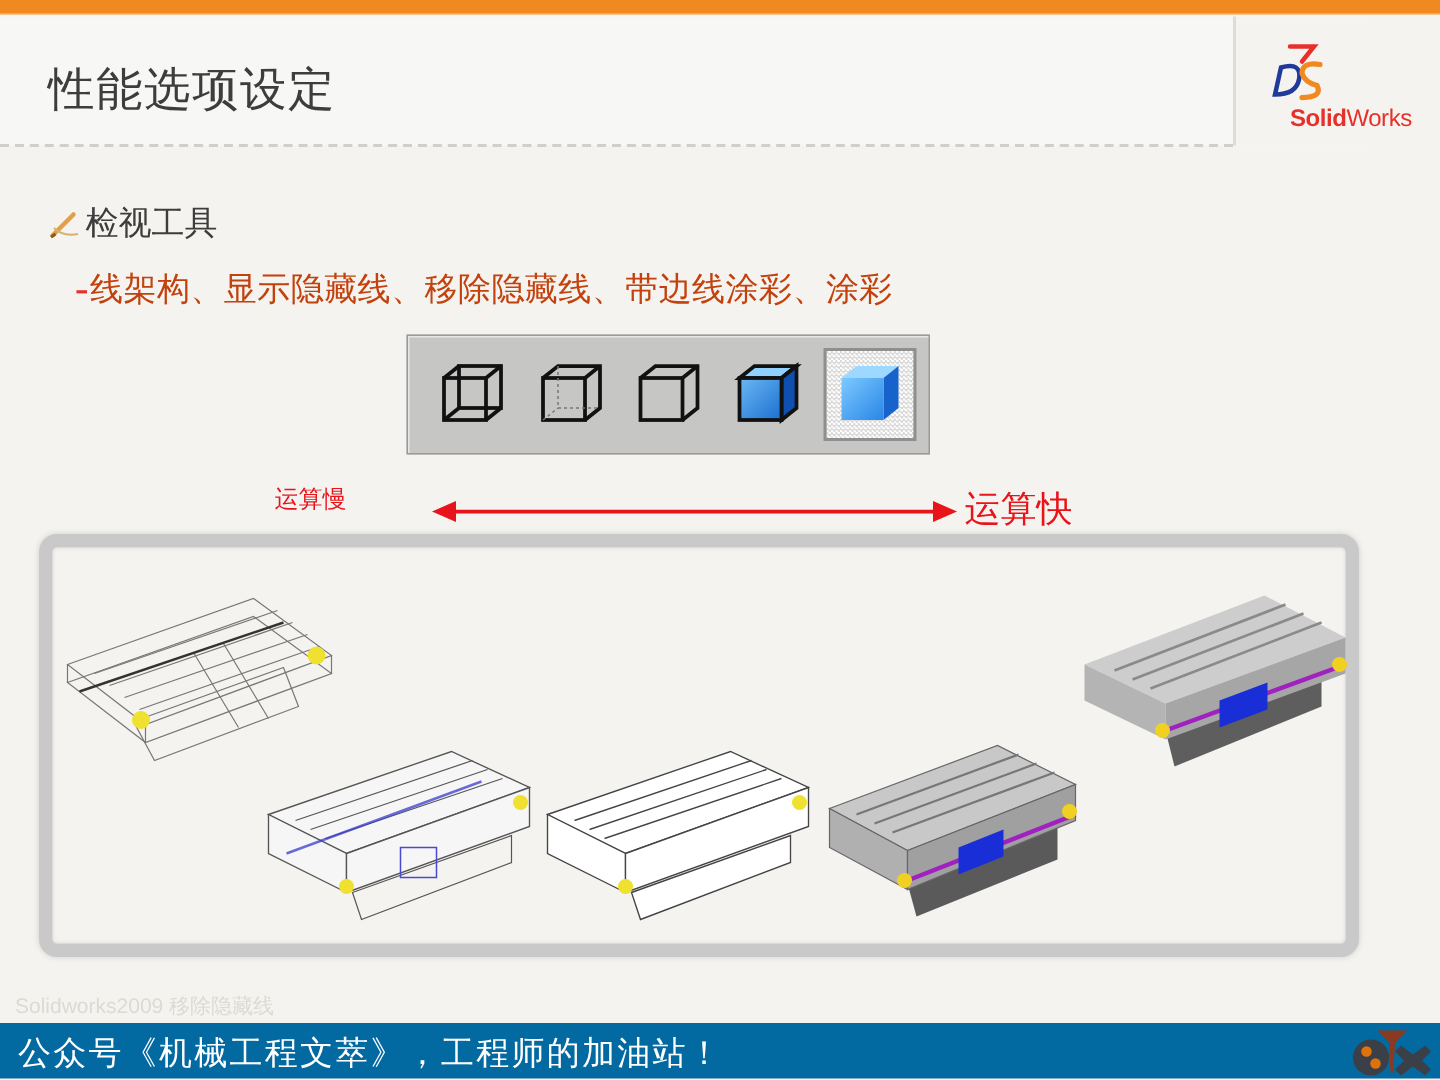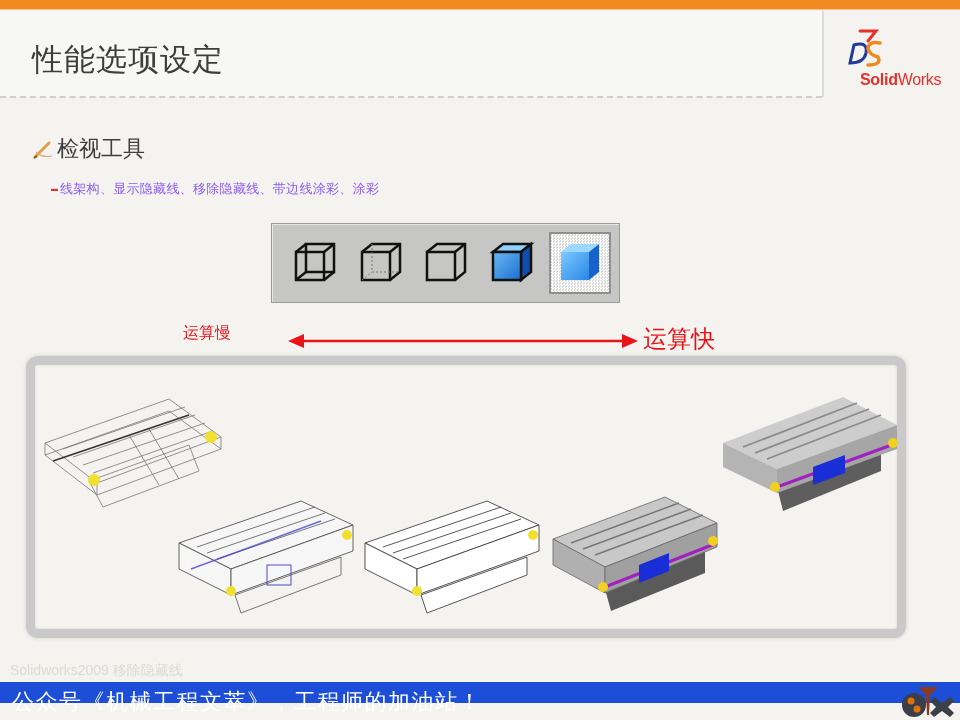--- a/index.html
+++ b/index.html
@@ -49,21 +49,21 @@
     }
     .pen-icon { width: 22px; height: 22px; margin-right: 3px; }
     .bullet-heading {
       font-size: 22px; color: #3d3d3d; font-family: "DejaVu Serif", serif;
     }
     .sub-row {
       position: absolute; left: 50px; top: 178px;
       display: flex; align-items: center;
     }
     .dash-mark { color: #e8302a; font-size: 18px; font-weight: bold; margin-right: 1px; }
-    .sub-text { font-size: 13px; color: #8b5cf6; font-family: "DejaVu Serif", serif; letter-spacing: 0.3px; }
+    .sub-text { font-size: 22px; color: #c2410c; font-family: "DejaVu Serif", serif; letter-spacing: 0.3px; }
 
     .toolbar {
       position: absolute; left: 271px; top: 223px; width: 349px; height: 80px;
       background: #c6c6c4;
       border: 1px solid #9a9a9a;
       box-shadow: inset 1px 1px 0 #e6e6e6;
       display: flex; align-items: center;
       padding-left: 14px;
     }
     .tool-btn {
@@ -98,22 +98,22 @@
       background: #f4f3ef;
     }
     .model { position: absolute; }
     .model svg { display: block; }
 
     .watermark {
       position: absolute; left: 10px; top: 662px; font-size: 14px;
       color: #dcdad4; font-family: "Liberation Sans", sans-serif;
     }
     .footer-bar {
-      position: absolute; left: 0; top: 682px; width: 960px; height: 21px;
-      background: #1d4ed8;
+      position: absolute; left: 0; top: 682px; width: 960px; height: 37px;
+      background: #0369a1;
     }
     .footer-text {
       position: absolute; left: 12px; top: 5px; font-size: 22px; color: #ffffff;
       font-family: "DejaVu Serif", serif; letter-spacing: 1.5px;
     }
     .footer-logo { position: absolute; left: 898px; top: 3px; width: 58px; height: 34px; }
   </style>
 </head>
 <body>
 

